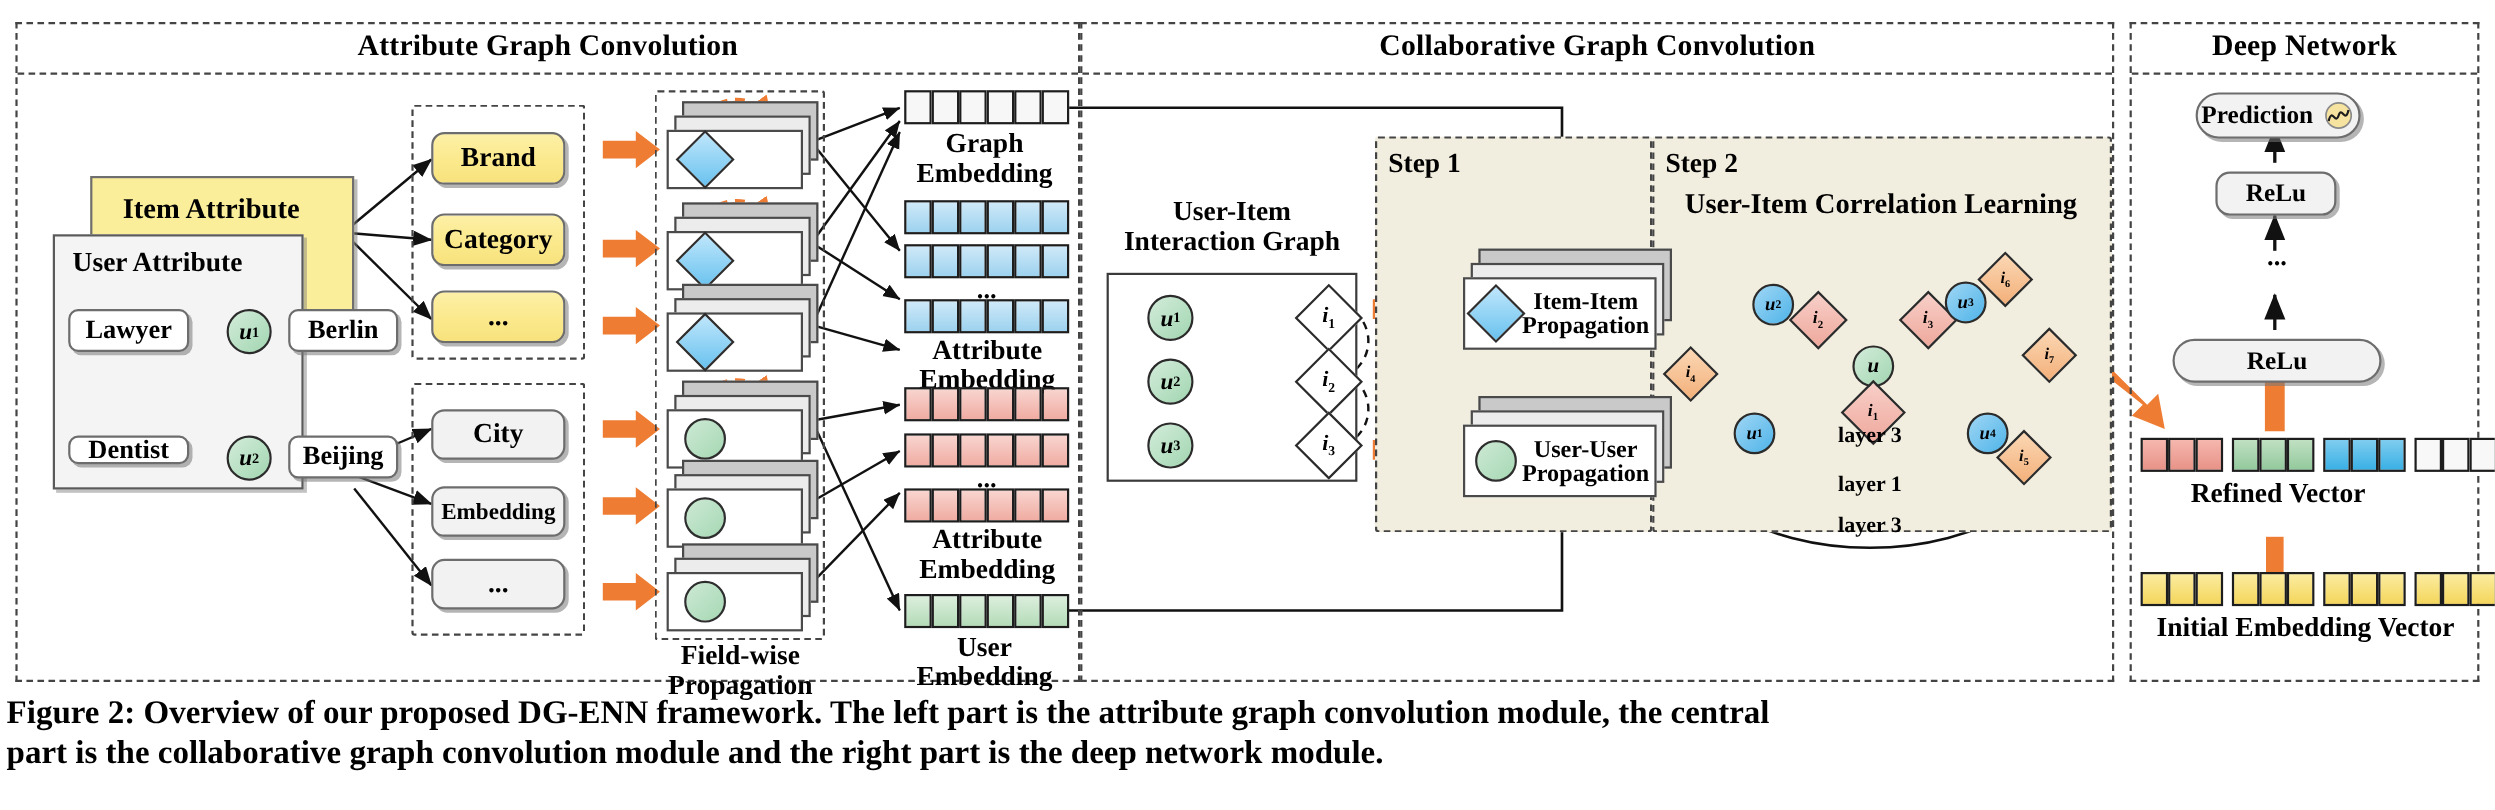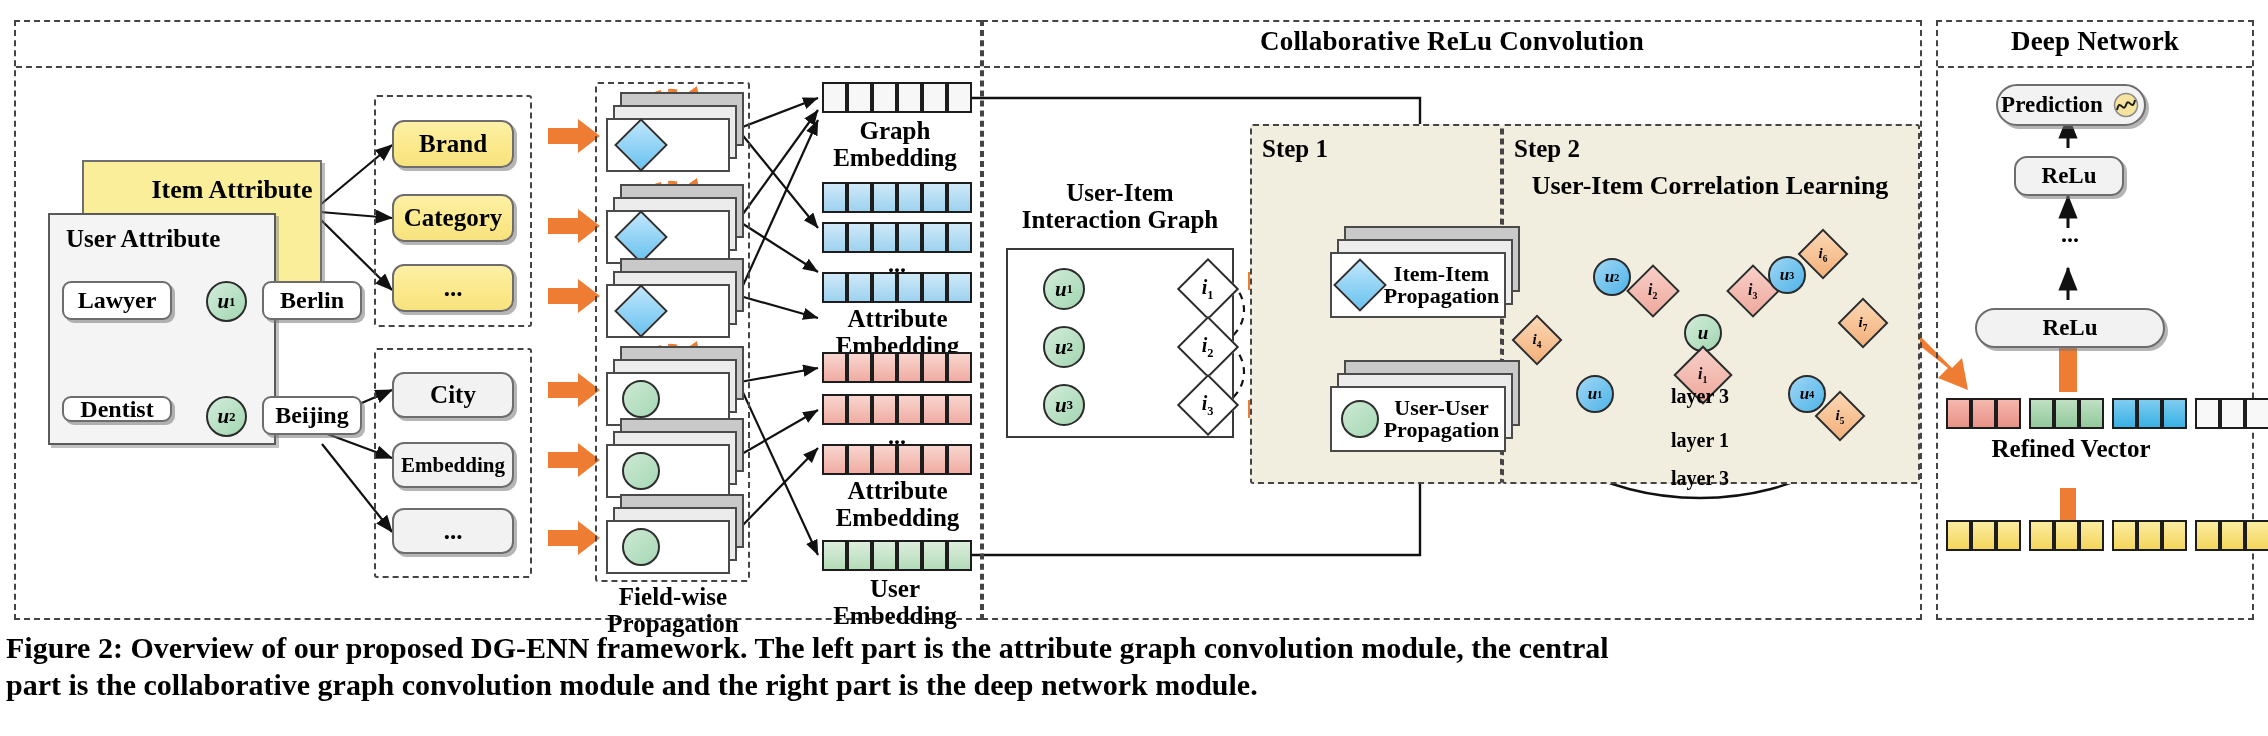--- a/index.html
+++ b/index.html
@@ -220,32 +220,33 @@
       <line x1="2068" y1="300" x2="2068" y2="268"></line>
     </g>
     <g fill="#ee7d33">
       <path d="M2059,392 h18 v-50 h10 l-19,-24 -19,24 h10 z"></path>
       <rect x="2060" y="488" width="16" height="34"></rect>
     </g>
   </svg>
 
   <div class="panel" style="left:14px;top:20px;width:968px;height:600px;"></div>
   <div class="panel-divider" style="left:16px;top:66px;width:964px;"></div>
+  <div class="panel-title" style="left:14px;top:26px;width:968px;">Attribute Graph Convolution</div>
 
   <div class="panel" style="left:982px;top:20px;width:940px;height:600px;"></div>
   <div class="panel-divider" style="left:984px;top:66px;width:936px;"></div>
-  <div class="panel-title" style="left:982px;top:26px;width:940px;">Collaborative ReLu Convolution</div>
+  <div class="panel-title" style="left:982px;top:26px;width:940px;">Collaborative Graph Convolution</div>
 
   <div class="panel" style="left:1936px;top:20px;width:318px;height:600px;"></div>
   <div class="panel-divider" style="left:1938px;top:66px;width:314px;"></div>
   <div class="panel-title" style="left:1936px;top:26px;width:318px;">Deep Network</div>
 
   <div class="flatbox" style="left:82px;top:160px;width:240px;height:135px;background:#fbeE9a;border-color:#6f6f6f;
               box-shadow:3px 3px 0 rgba(120,120,120,.5);"></div>
-  <div class="label" style="left:82px;top:176px;width:220px;font-size:26px;padding-left:40px;">Item Attribute</div>
+  <div class="label" style="left:82px;top:176px;width:220px;font-size:26px;">Item Attribute</div>
 
   <div class="flatbox" style="left:48px;top:213px;width:228px;height:232px;background:#f4f4f4;border-color:#5a5a5a;
               box-shadow:3px 3px 0 rgba(120,120,120,.45);"></div>
   <div class="label" style="left:52px;top:226px;width:210px;font-size:25px;text-align:left;padding-left:14px;">User Attribute</div>
 
   <div class="rbox whitebox" style="left:62px;top:281px;width:110px;height:39px;font-size:24px;border-radius:9px;">
     <span>Lawyer</span>
   </div>
   <div class="rbox whitebox" style="left:262px;top:281px;width:100px;height:39px;font-size:24px;border-radius:9px;">
     <span>Berlin</span>
@@ -573,19 +574,20 @@
       <span style="width:25px;height:31px;background:linear-gradient(180deg,#fbeca0,#f4d65c);"></span>
     <span style="width:8px;height:31px;border:none;"></span>
     <span style="width:25px;height:31px;background:linear-gradient(180deg,#fbeca0,#f4d65c);"></span>
       <span style="width:25px;height:31px;background:linear-gradient(180deg,#fbeca0,#f4d65c);"></span>
       <span style="width:25px;height:31px;background:linear-gradient(180deg,#fbeca0,#f4d65c);"></span>
     <span style="width:8px;height:31px;border:none;"></span>
     <span style="width:25px;height:31px;background:linear-gradient(180deg,#fbeca0,#f4d65c);"></span>
       <span style="width:25px;height:31px;background:linear-gradient(180deg,#fbeca0,#f4d65c);"></span>
       <span style="width:25px;height:31px;background:linear-gradient(180deg,#fbeca0,#f4d65c);"></span>
   </div>
+  <div class="label" style="left:1936px;top:558px;width:320px;font-size:25px;">Initial Embedding Vector</div>
 
   <div class="caption" style="left:6px;top:630px;width:2258px;">
     <div>Figure 2: Overview of our proposed DG-ENN framework. The left part is the attribute graph convolution module, the central</div>
     <div>part is the collaborative graph convolution module and the right part is the deep network module.</div>
   </div>
 
 </div>
 
 </body></html>

